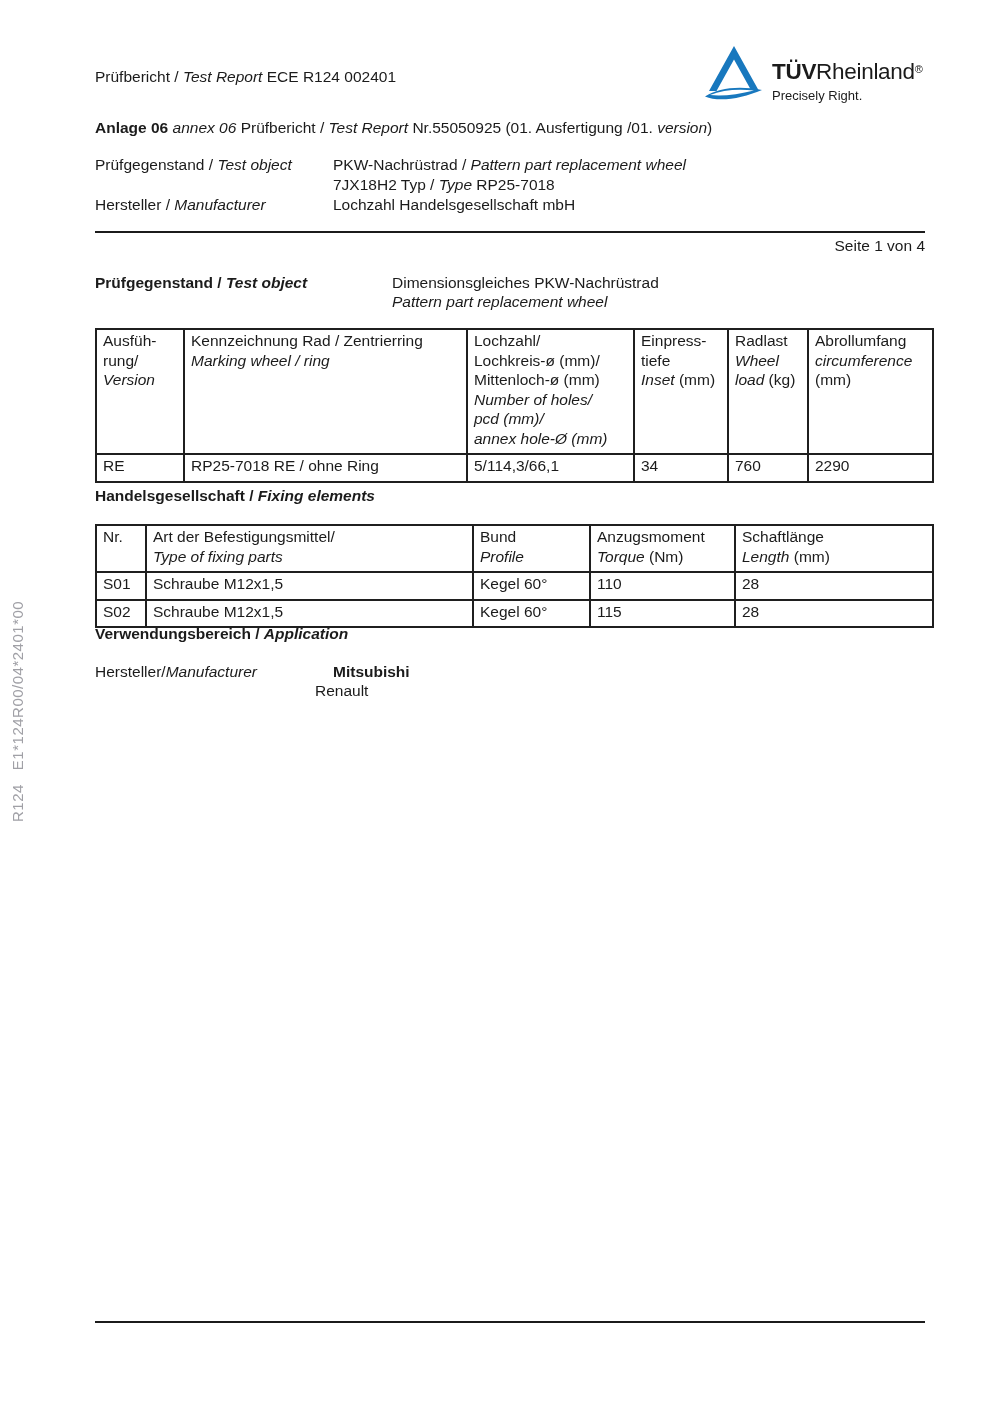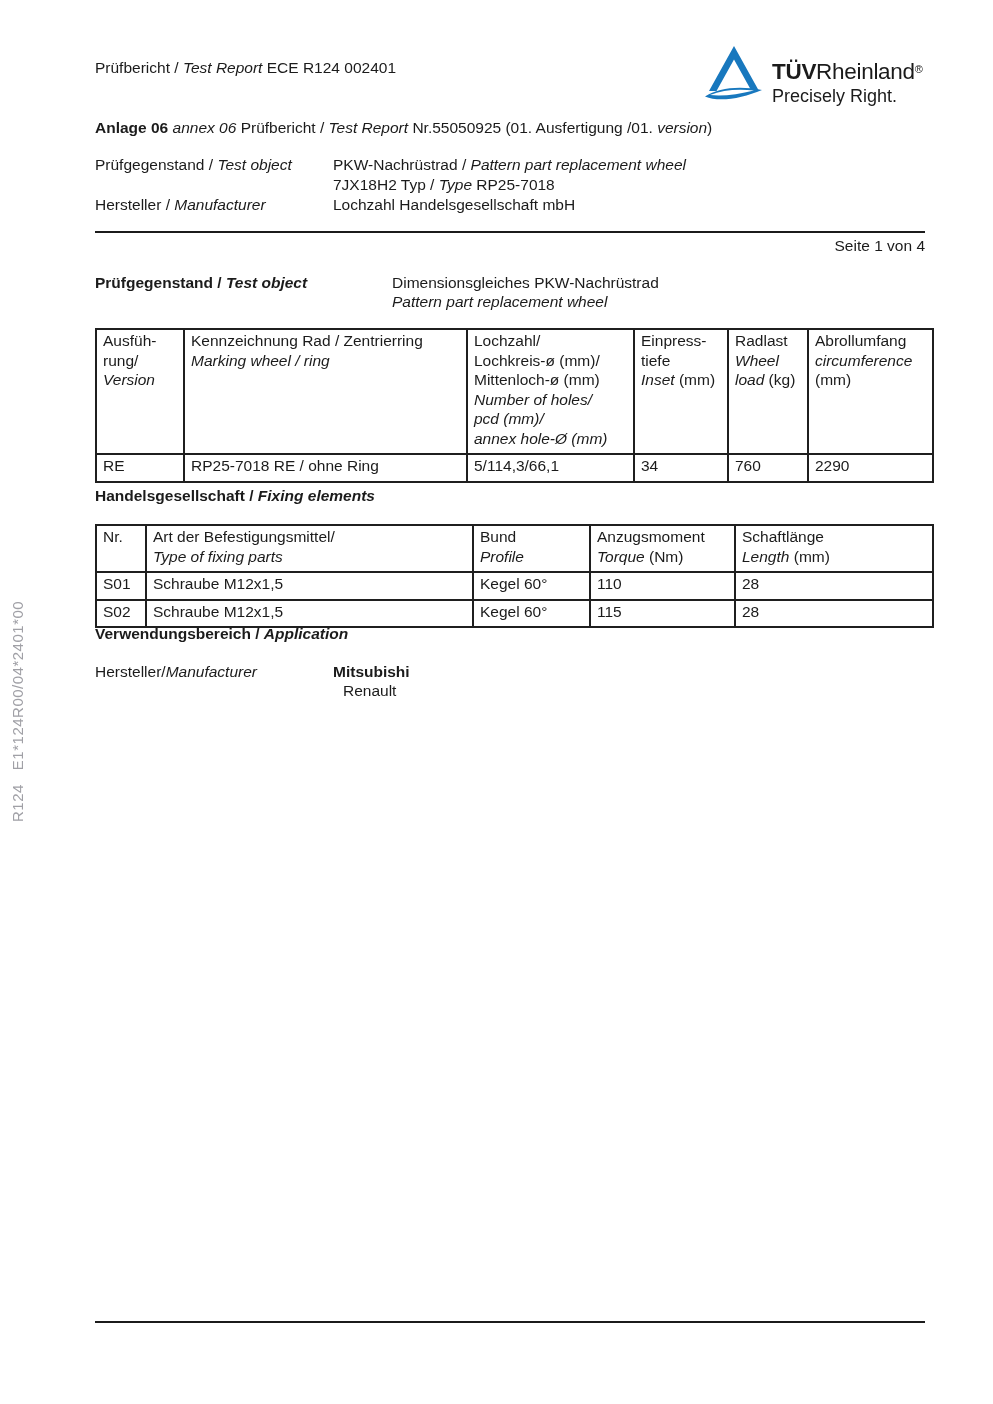--- a/index.html
+++ b/index.html
@@ -17,21 +17,21 @@
   .it { font-style:italic; }
   .b  { font-weight:bold; }
   .rule { position:absolute; background:#1b1b1b; height:2px; }
 
   
   .logo { position:absolute; left:704px; top:44px; display:flex; }
   .logo-mark { width:60px; height:62px; }
   .logo-text { margin-left:8px; }
   .logo-word { font-size:22.5px; letter-spacing:-0.3px; line-height:26px; margin-top:12px; }
   .logo-word sup { font-size:11px; vertical-align:6px; }
-  .logo-tagline { font-size:18px; line-height:18px; margin-top:2px; }
+  .logo-tagline { font-size:13px; line-height:18px; margin-top:2px; }
 
   
   table { border-collapse:collapse; table-layout:fixed; position:absolute; }
   td {
     border:2px solid #1f1f1f;
     padding:1px 5px 5px 6px;
     vertical-align:top;
     line-height:19.5px;
     font-size:15.5px;
     overflow:hidden;
@@ -47,21 +47,21 @@
     color:#a0a0a6;
     font-size:15px;
     letter-spacing:0.5px;
   }
 </style>
 </head>
 <body>
 
 <div class="page">
 
-  <div class="line" style="left:95px; top:58px;">
+  <div class="line" style="left:95px; top:67px;">
     <span>Prüfbericht / </span><span class="it">Test Report</span><span> ECE R124 002401</span>
   </div>
 
   <div class="logo">
     <svg class="logo-mark" viewBox="0 0 60 62">
       <path d="M30 2 L55 47 L47.5 47 L30 15.5 L12.5 47 L5 47 Z" fill="#1878be"></path>
       <path d="M1 52.5 C 14 43.5, 36 41.5, 58 46 C 38 54.5, 15 58.5, 1 52.5 Z" fill="#1878be"></path>
       <path d="M6 51 C 18 46, 34 44.5, 50 46.5 C 34 50.5, 18 52.5, 6 51 Z" fill="#ffffff"></path>
     </svg>
     <div class="logo-text">
@@ -203,19 +203,19 @@
   </tbody>
     </table>
 
   <div class="line" style="left:95px; top:624px;">
     <span class="b">Verwendungsbereich / </span><span class="b it">Application</span>
   </div>
   <div class="line" style="left:95px; top:662px;">
     <span>Hersteller/</span><span class="it">Manufacturer</span>
   </div>
   <div class="line" style="left:333px; top:662px;font-weight:bold;">Mitsubishi</div>
-  <div class="line" style="left:343px; top:681px;">Renault</div>
+  <div class="line" style="left:315px; top:681px;">Renault</div>
 
   <div class="vtext">R124   E1*124R00/04*2401*00</div>
 
   <div class="rule" style="left:95px; top:1321px; width:830px; height:1.5px;"></div>
 
 </div>
 
 </body></html>

